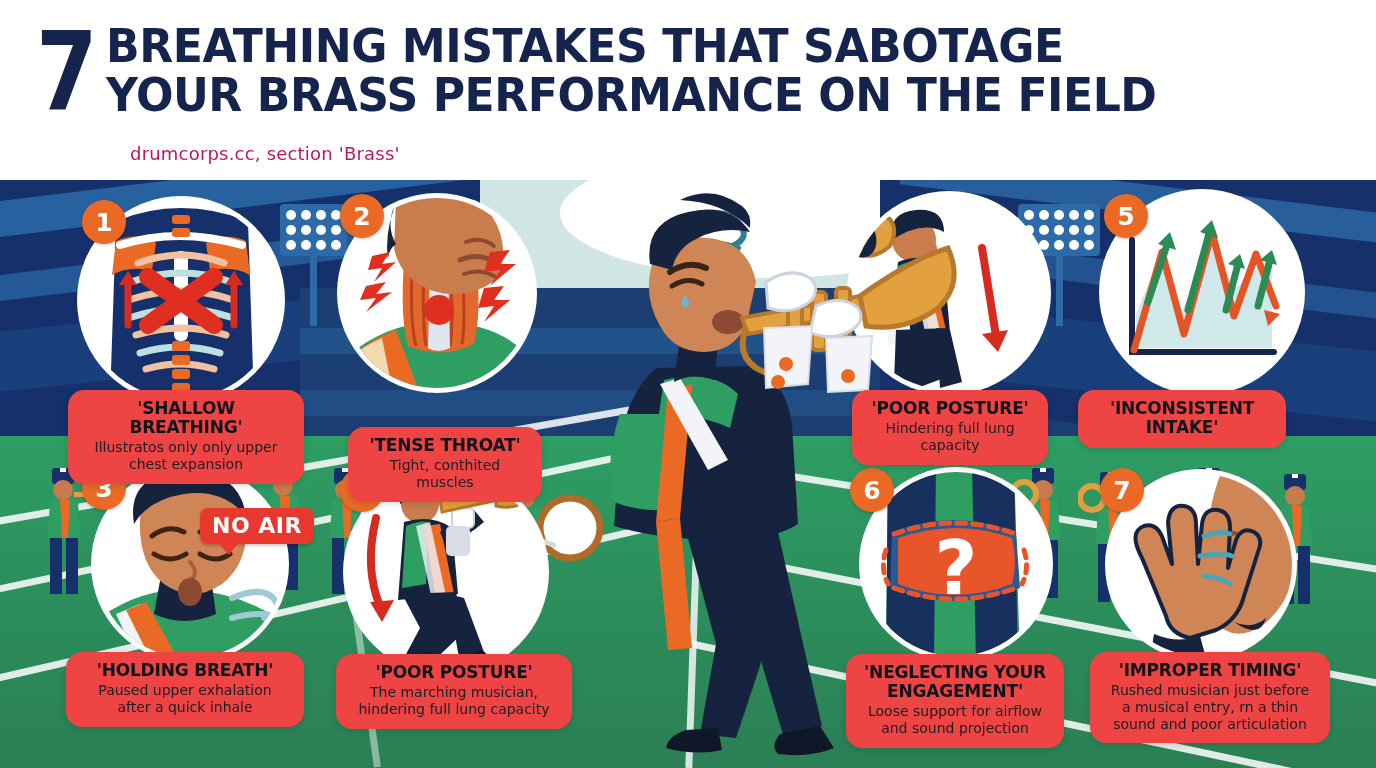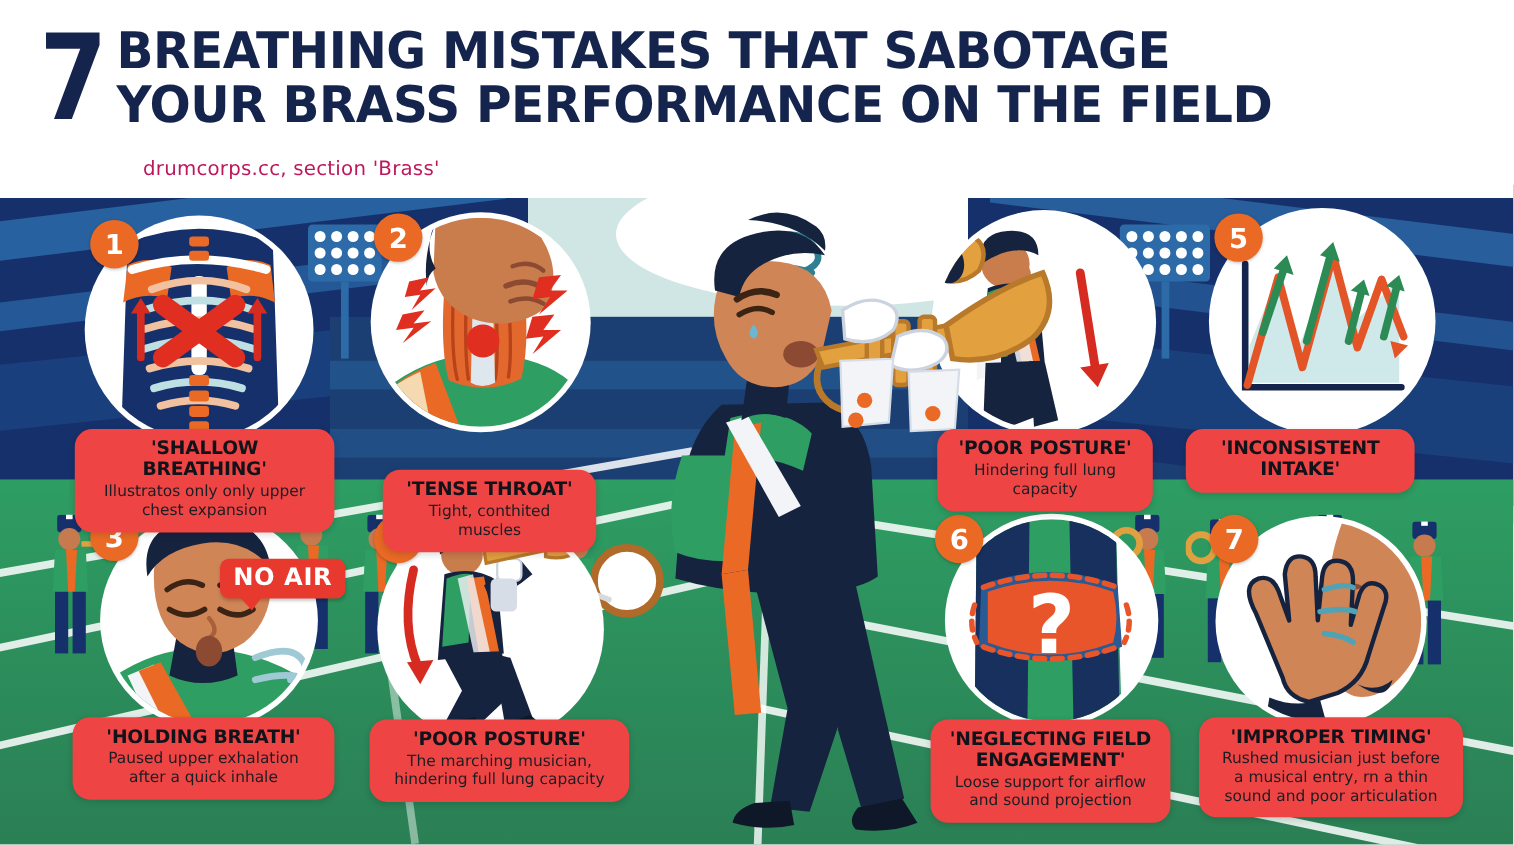--- a/index.html
+++ b/index.html
@@ -697,21 +697,21 @@
         <path d="M30 62 q60 -22 122 0" fill="none" stroke="#e8552a" stroke-width="5" stroke-dasharray="9 7" stroke-linecap="round"></path>
         <path d="M30 116 q60 22 122 0" fill="none" stroke="#e8552a" stroke-width="5" stroke-dasharray="9 7" stroke-linecap="round"></path>
         <path d="M22 78 q-6 18 2 34" fill="none" stroke="#e8552a" stroke-width="5" stroke-dasharray="8 7" stroke-linecap="round"></path>
         <path d="M160 78 q6 18 -2 34" fill="none" stroke="#e8552a" stroke-width="5" stroke-dasharray="8 7" stroke-linecap="round"></path>
 
         <text x="92" y="122" text-anchor="middle" font-family="DejaVu Sans, sans-serif" font-size="74" font-weight="900" fill="#ffffff">?</text>
       </svg>
     </div>
     <div class="badge" style="left:850px; top:300px;">6</div>
     <div class="card" style="left:846px; top:486px; width:218px;">
-      <div class="card-title">'NEGLECTING FIELD
+      <div class="card-title">'NEGLECTING YOUR
 ENGAGEMENT'</div>
       <div class="card-desc">Loose support for airflow
 and sound projection</div>
     </div>
 
     <div class="circle" style="left:1110px; top:306px; width:182px; height:182px;">
       <svg viewBox="0 0 182 182" width="182" height="182">
         <rect width="182" height="182" fill="#ffffff"></rect>
 
         <path d="M116 -14 q60 6 70 70 q8 62 -34 96 q-30 18 -48 -6 q14 -20 8 -36 q-20 -6 -18 -22 q10 -14 6 -30 q-4 -24 16 -72 Z" fill="#d08557"></path>

